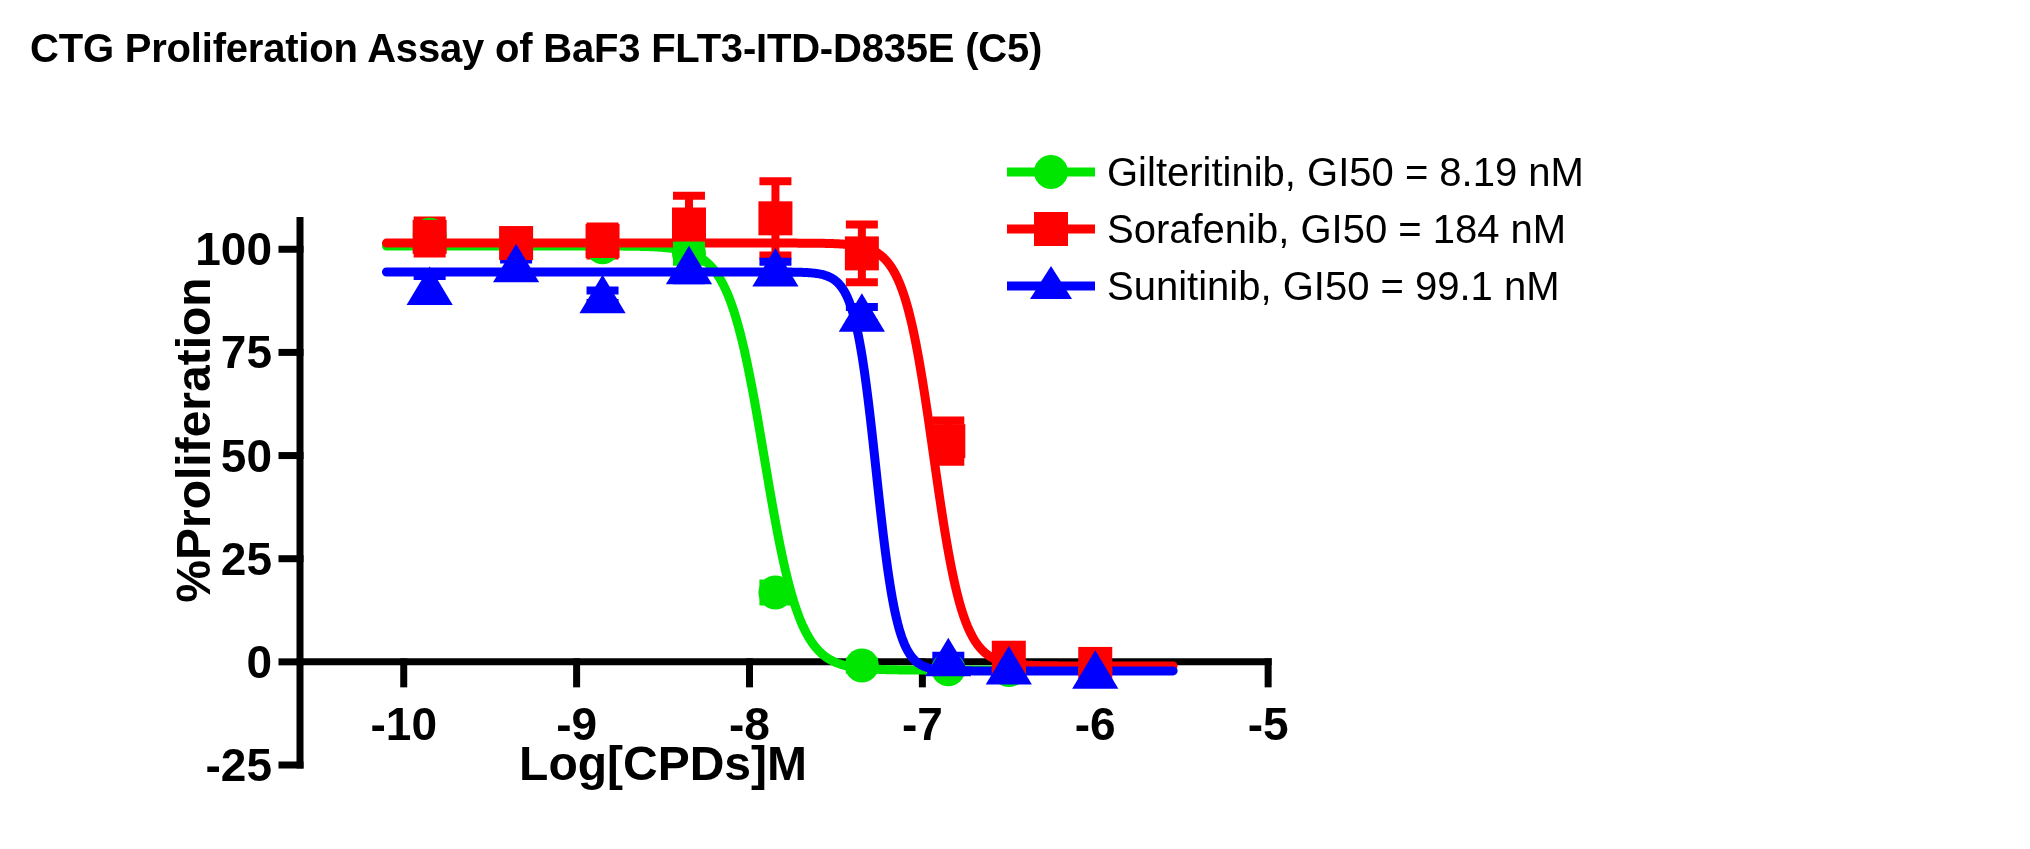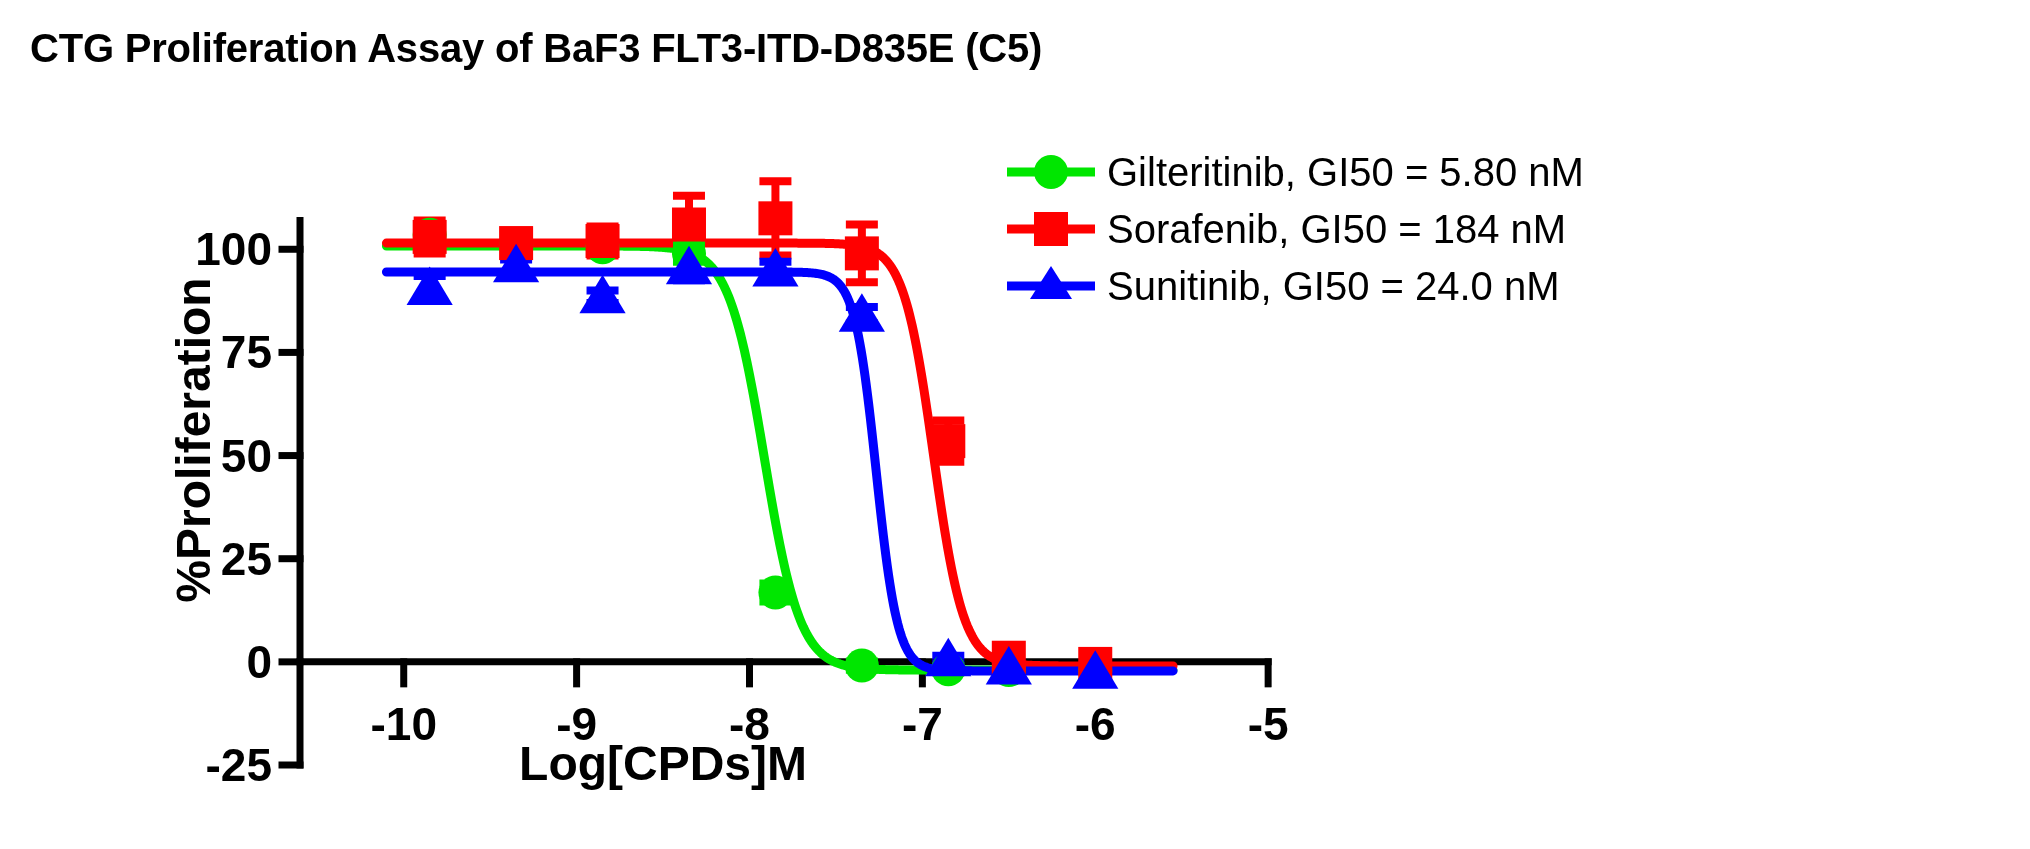--- a/index.html
+++ b/index.html
@@ -274,35 +274,35 @@
   </div>
 
   <div id="legend">
       <div class="legend-row">
         <div class="legend-key">
           <svg width="92" height="40">
             <line x1="2" y1="20" x2="90" y2="20" stroke="#00e600" stroke-width="9"></line>
             <circle cx="46" cy="20" r="17" fill="#00e600"></circle>
           </svg>
         </div>
-        <div class="legend-label">Gilteritinib, GI50 = 5.80 nM</div>
+        <div class="legend-label">Gilteritinib, GI50 = 8.19 nM</div>
       </div>
       <div class="legend-row">
         <div class="legend-key">
           <svg width="92" height="40">
             <line x1="2" y1="20" x2="90" y2="20" stroke="#ff0000" stroke-width="9"></line>
             <rect x="29" y="3" width="34" height="34" fill="#ff0000"></rect>
           </svg>
         </div>
         <div class="legend-label">Sorafenib, GI50 = 184 nM</div>
       </div>
       <div class="legend-row">
         <div class="legend-key">
           <svg width="92" height="40">
             <line x1="2" y1="20" x2="90" y2="20" stroke="#0000ff" stroke-width="9"></line>
             <polygon points="46,0 25,33 67,33" fill="#0000ff"></polygon>
           </svg>
         </div>
-        <div class="legend-label">Sunitinib, GI50 = 24.0 nM</div>
+        <div class="legend-label">Sunitinib, GI50 = 99.1 nM</div>
       </div>
     </div>
 
 </div>
 
 </body></html>

